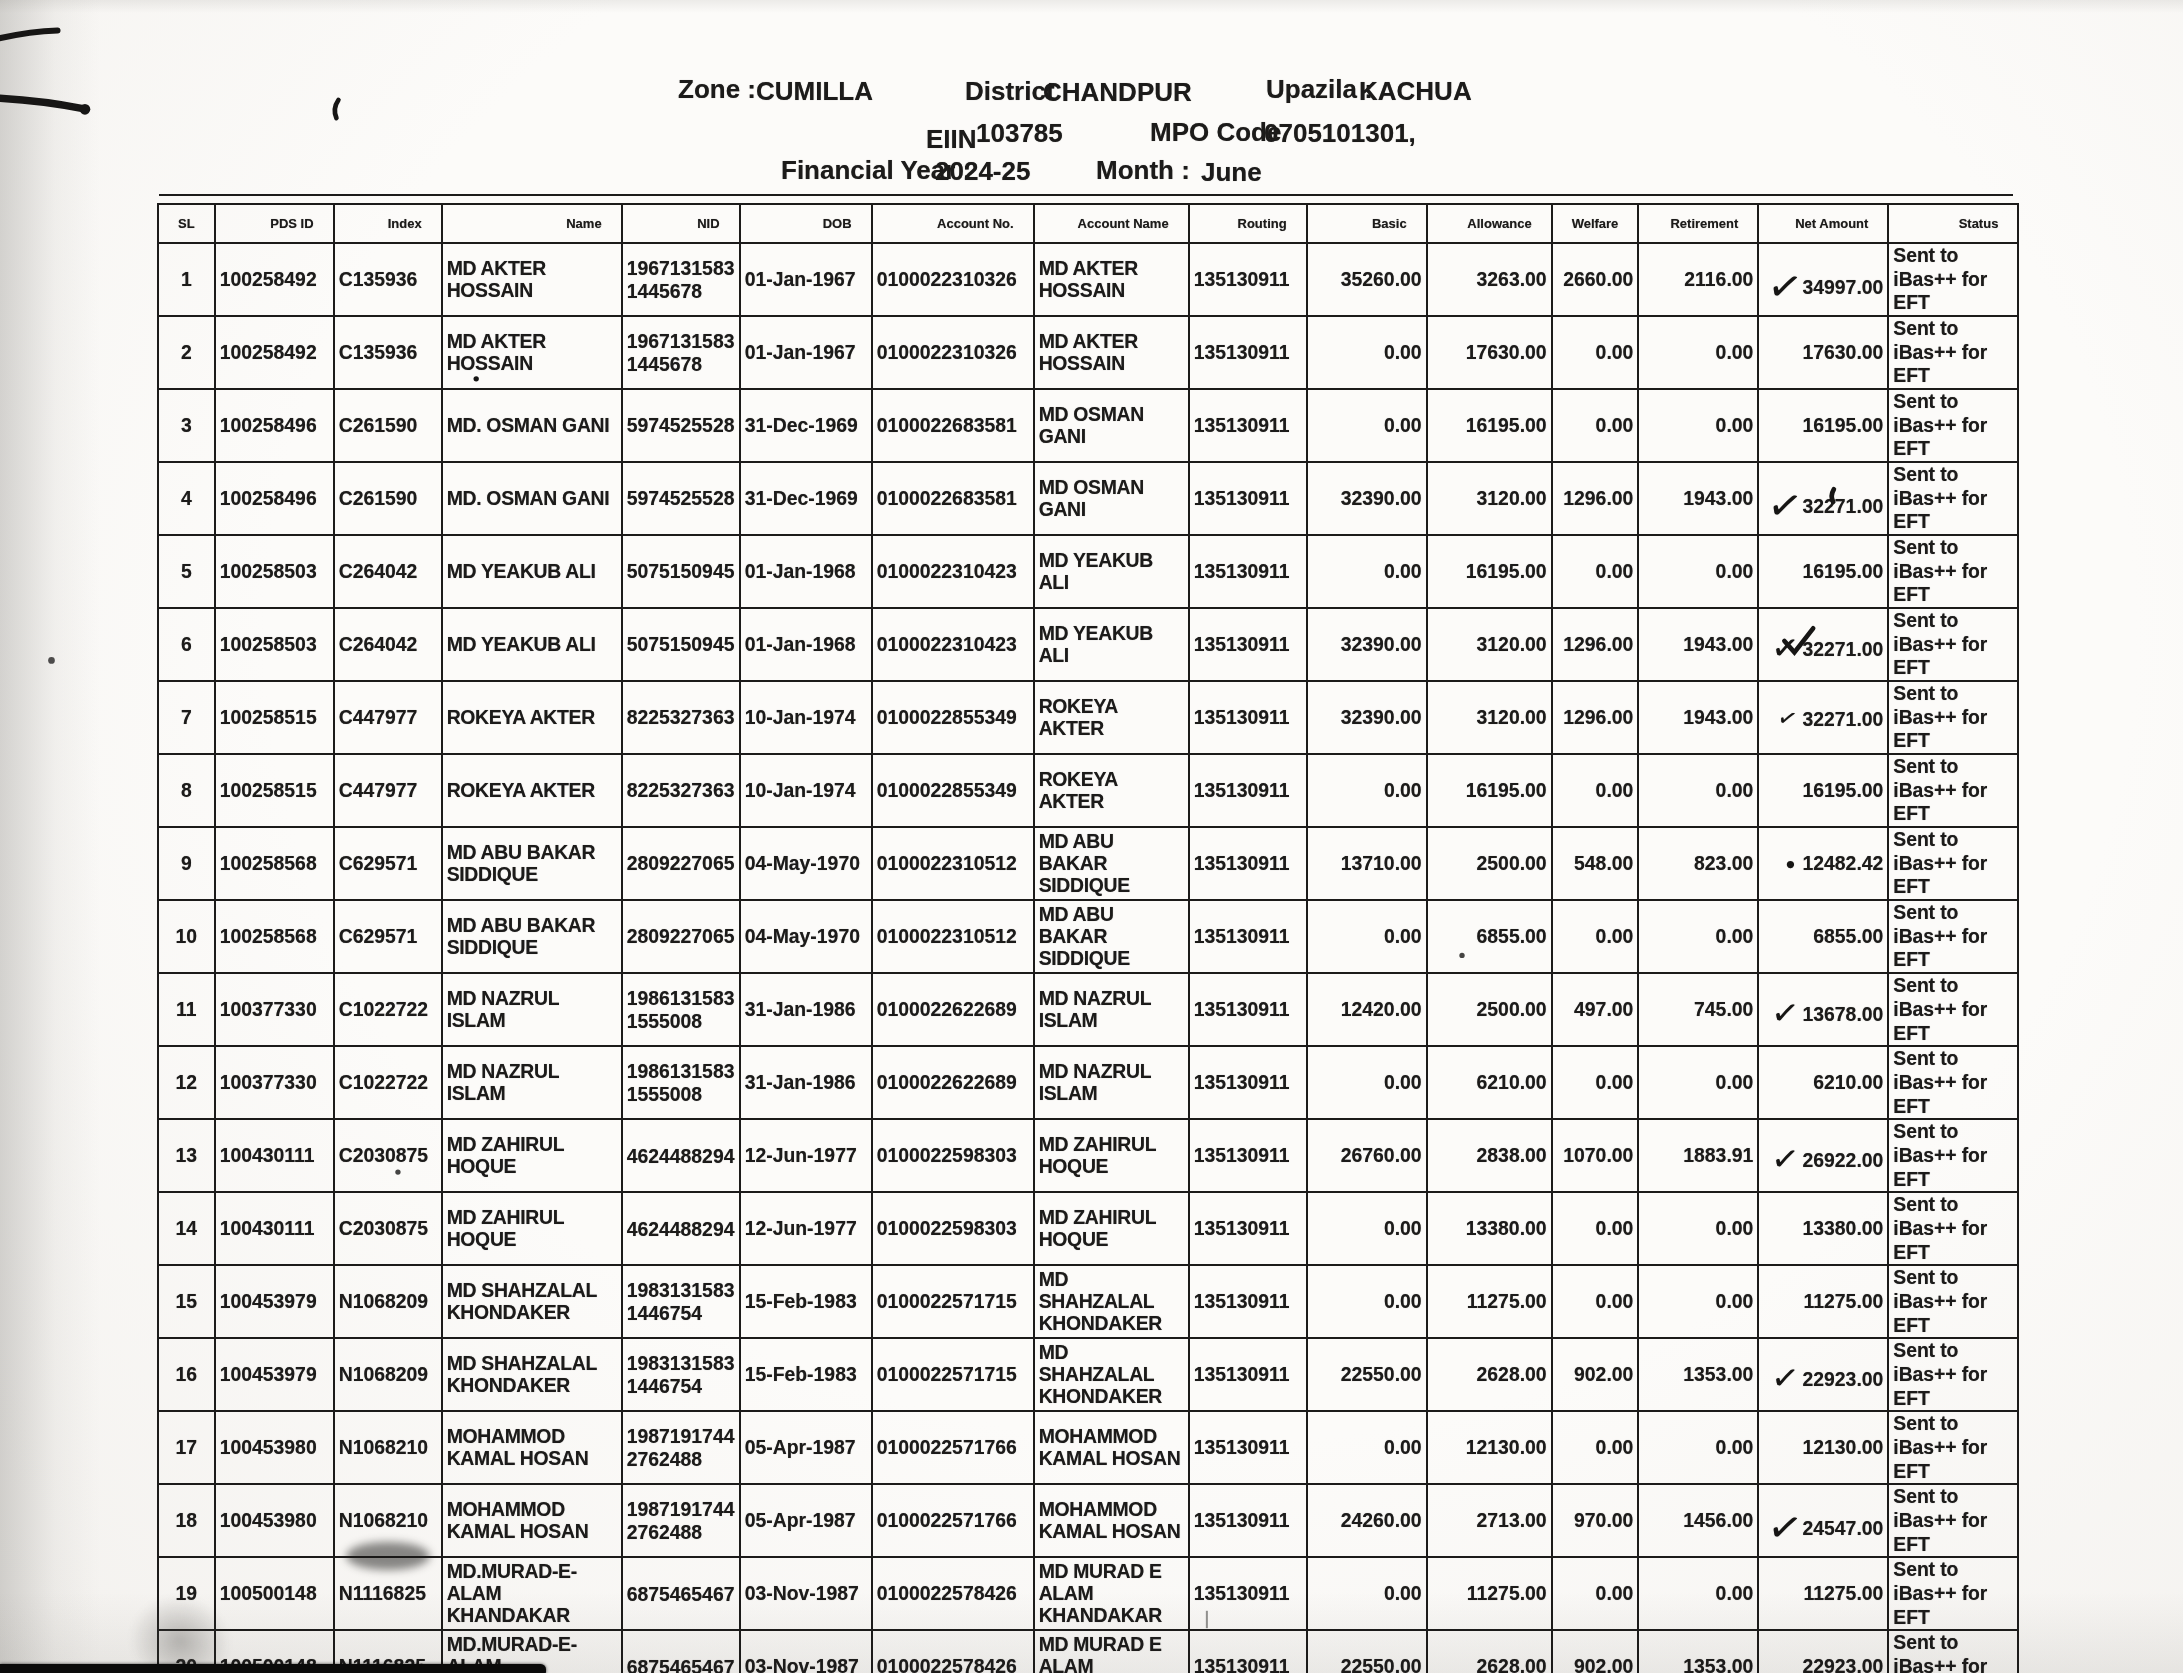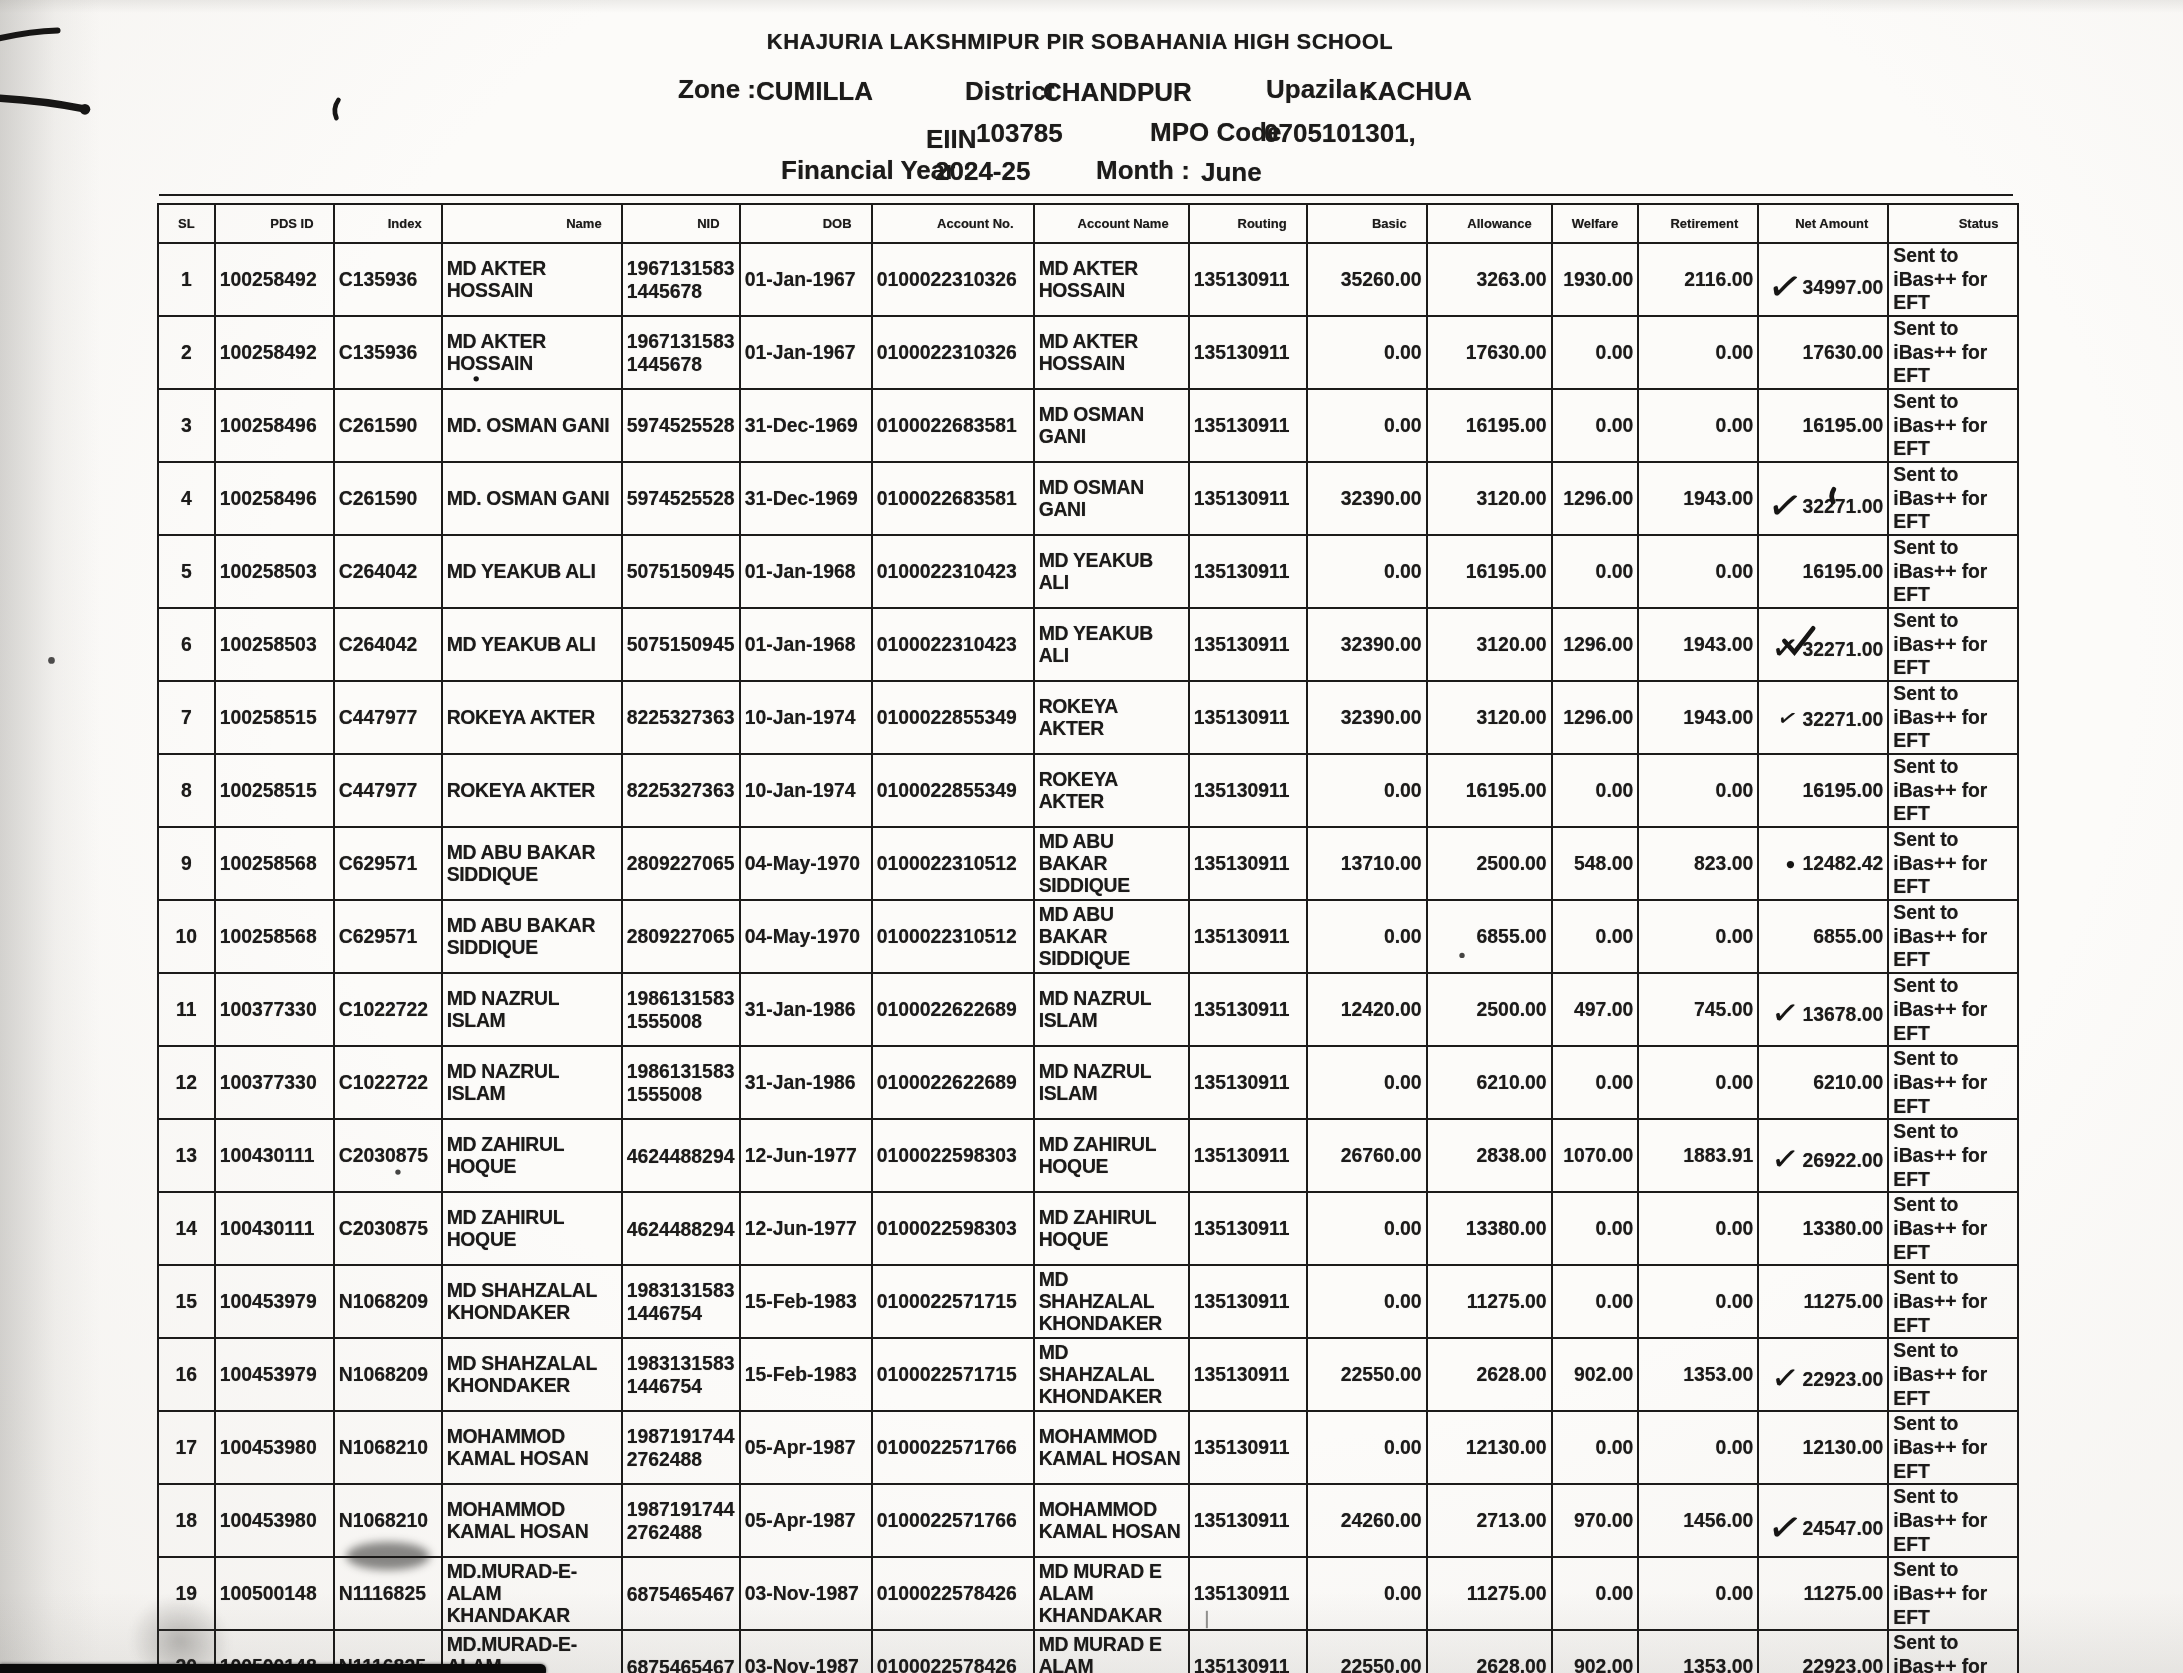--- a/index.html
+++ b/index.html
@@ -60,21 +60,20 @@
 </style>
 </head>
 <body>
 
 <div class="page">
 
   <div class="edge-top"></div>
   <div class="edge-left"></div>
   <div class="edge-bottom"></div>
 
-  <div class="title">KHAJURIA LAKSHMIPUR PIR SOBAHANIA HIGH SCHOOL</div>
 
   <span class="m zl">Zone :</span>
   <span class="m zv">CUMILLA</span>
   <span class="m dl">District</span>
   <span class="m dv">CHANDPUR</span>
   <span class="m ul">Upazila :</span>
   <span class="m uv">KACHUA</span>
   <span class="m el">EIIN</span>
   <span class="m ev">103785</span>
   <span class="m ml">MPO Code</span>
@@ -131,21 +130,21 @@
 HOSSAIN</td>
           <td class="c-nid">1967131583
 1445678</td>
           <td class="c-dob">01-Jan-1967</td>
           <td class="c-account">0100022310326</td>
           <td class="c-account_name">MD AKTER
 HOSSAIN</td>
           <td class="c-routing">135130911</td>
           <td class="c-basic">35260.00</td>
           <td class="c-allowance">3263.00</td>
-          <td class="c-welfare raised">1930.00</td>
+          <td class="c-welfare raised">2660.00</td>
           <td class="c-retirement">2116.00</td>
           <td class="c-net"><span class="chk chk-xl">✓</span><span>34997.00</span></td>
           <td class="c-status">Sent to iBas++ for EFT</td>
         </tr>
         <tr style="height: 68px;">
           <td class="c-sl">2</td>
           <td class="c-pds">100258492</td>
           <td class="c-index">C135936</td>
           <td class="c-name">MD AKTER
 HOSSAIN</td>

